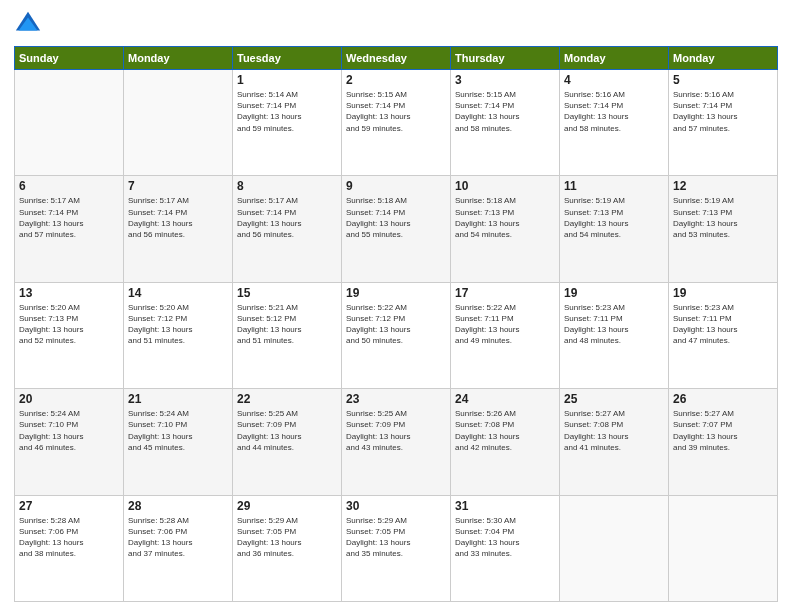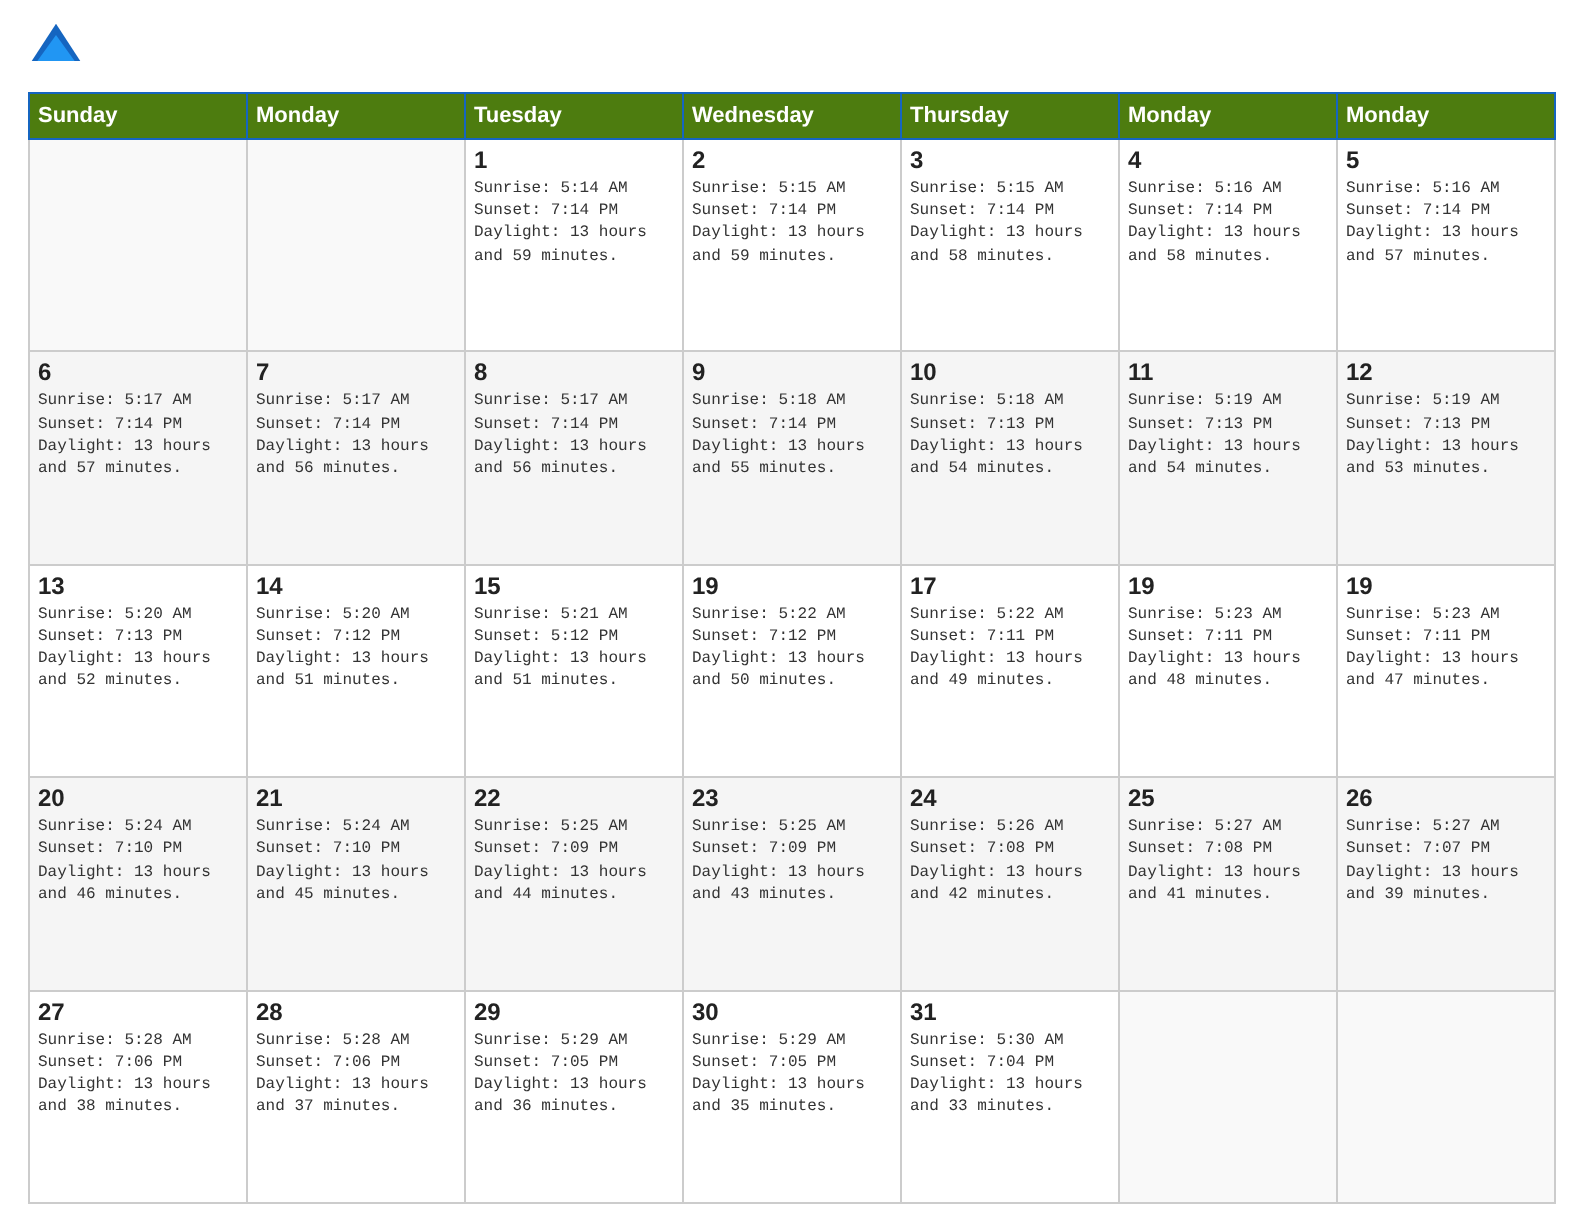--- a/index.html
+++ b/index.html
@@ -88,21 +88,20 @@
       font-size: 12px;
       font-weight: bold;
       color: #222;
       display: block;
       margin-bottom: 2px;
     }
     .cell-info {
       font-size: 8px;
       color: #333;
       line-height: 1.4;
-      font-family: Liberation Mono, monospace;
     }
     .empty-cell {
       background: #f9f9f9 !important;
     }
   </style>
 </head>
 <body>
 
 <div class="page">
   <div class="header">

